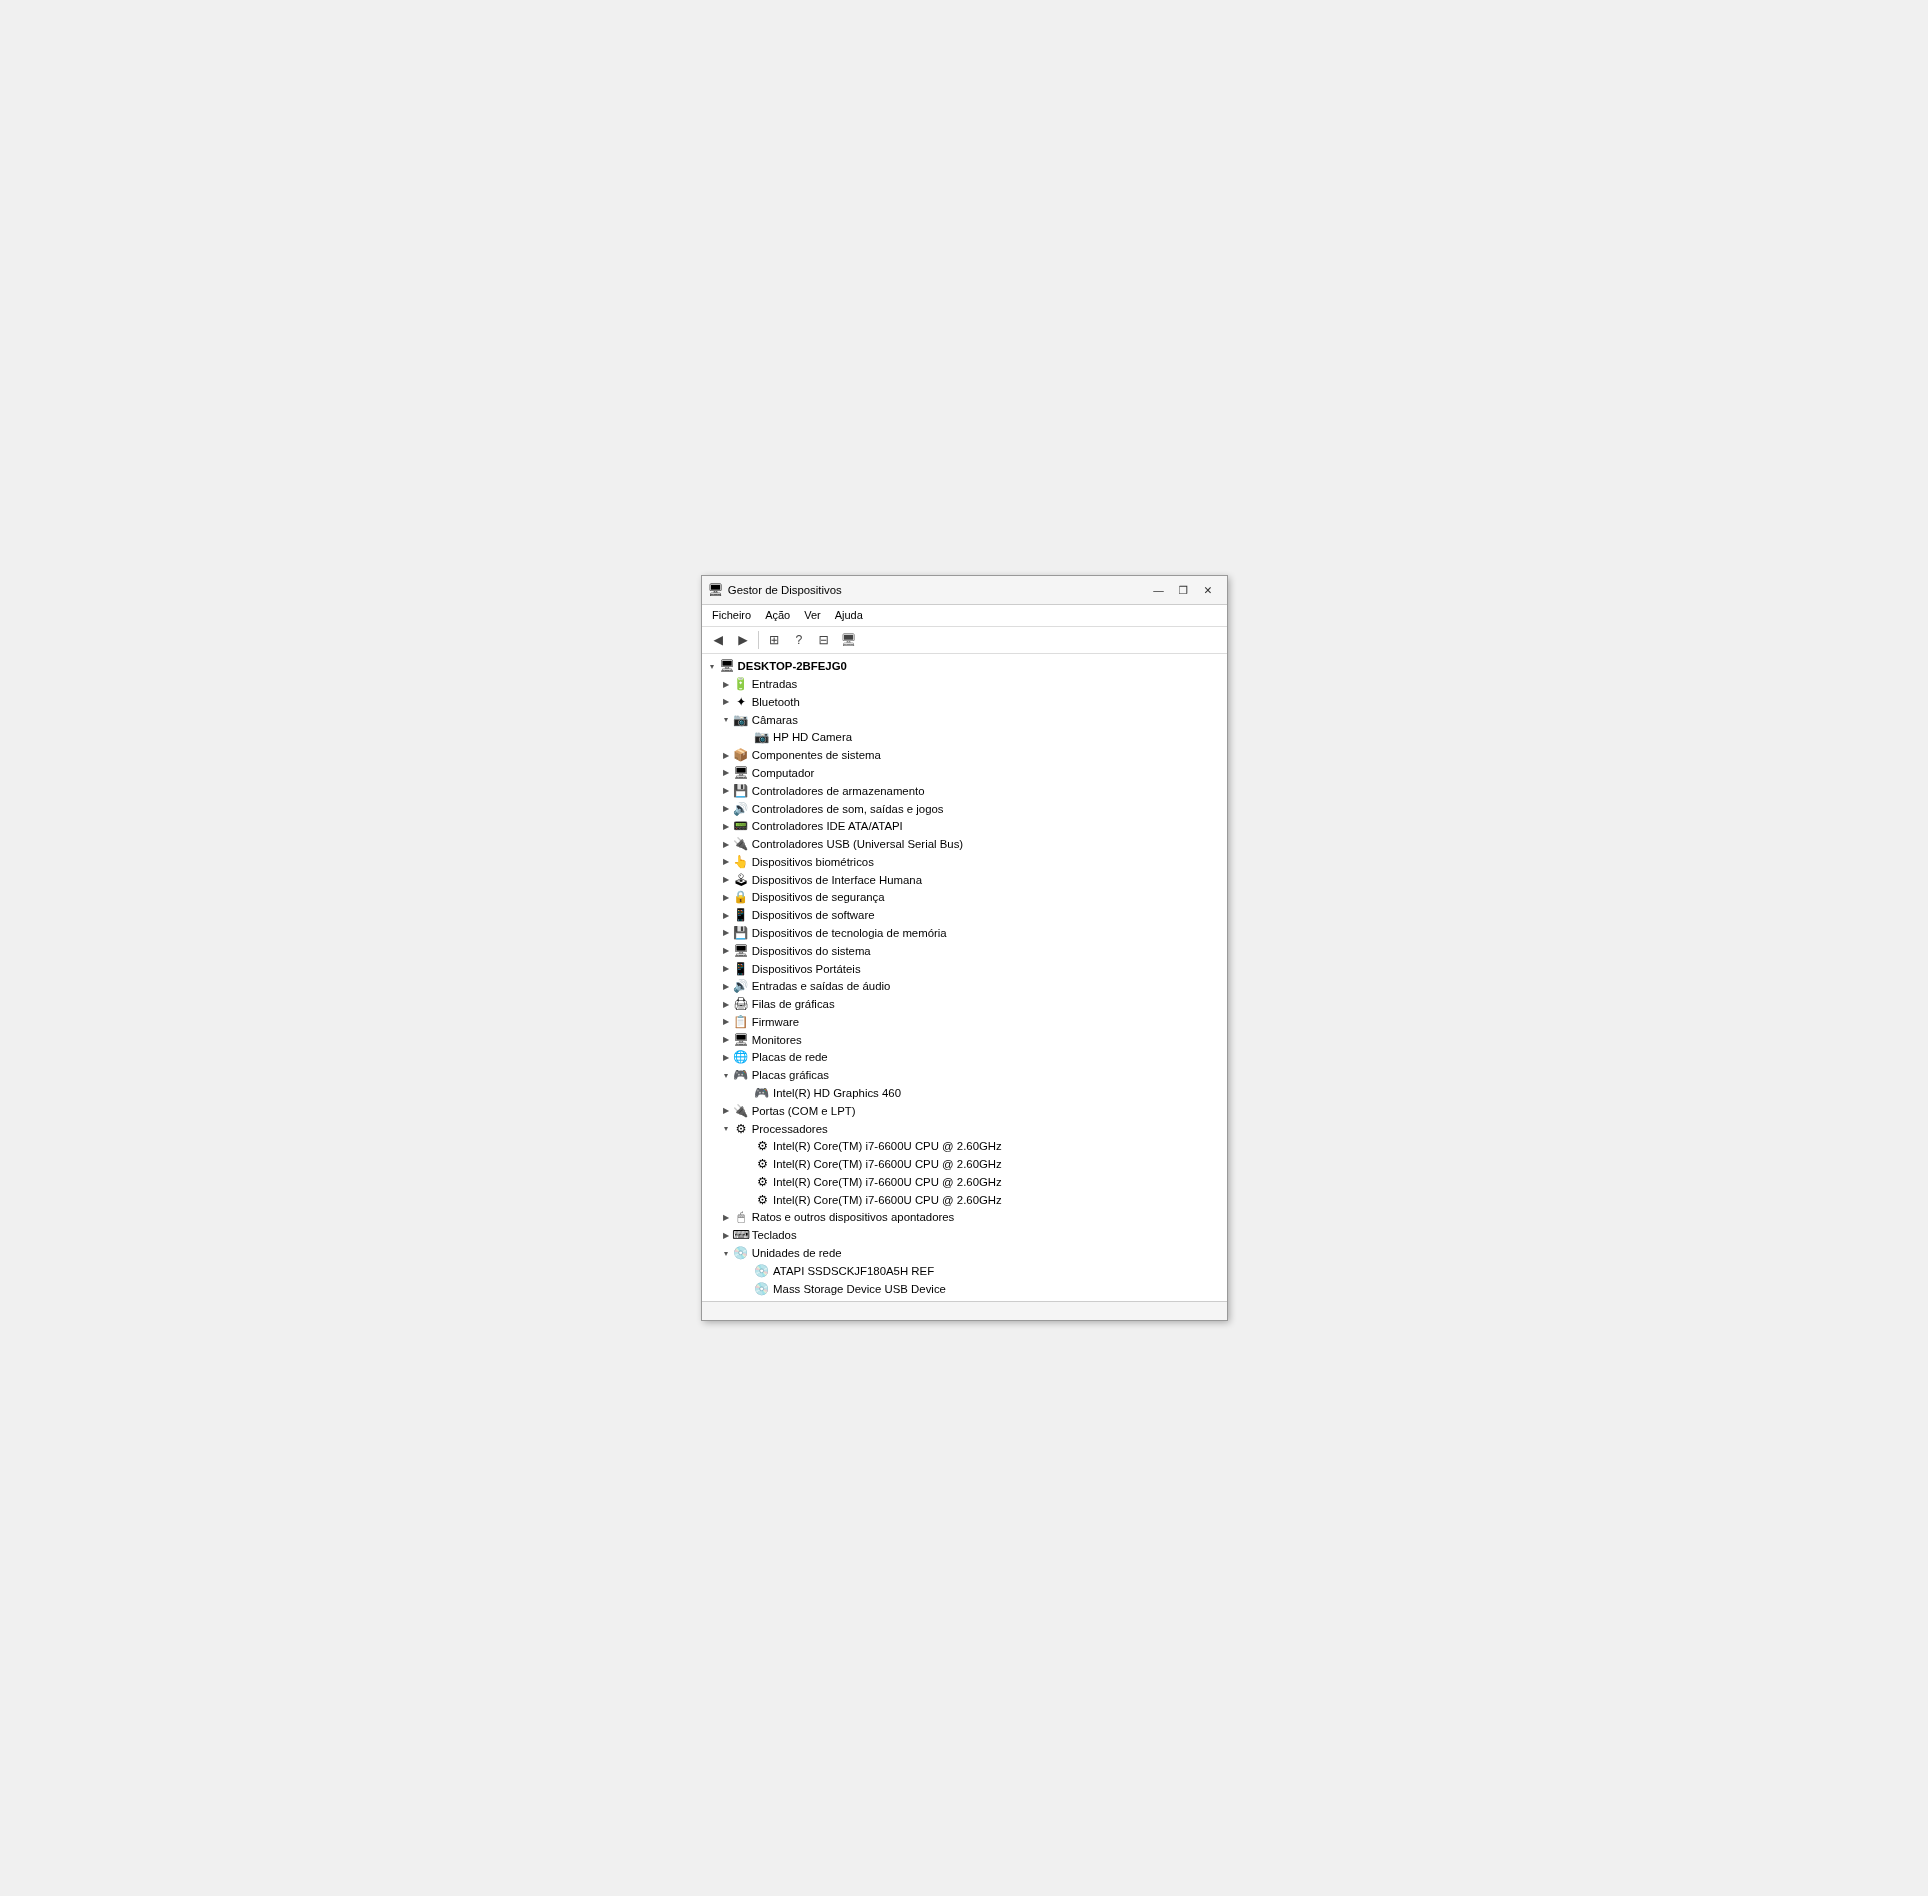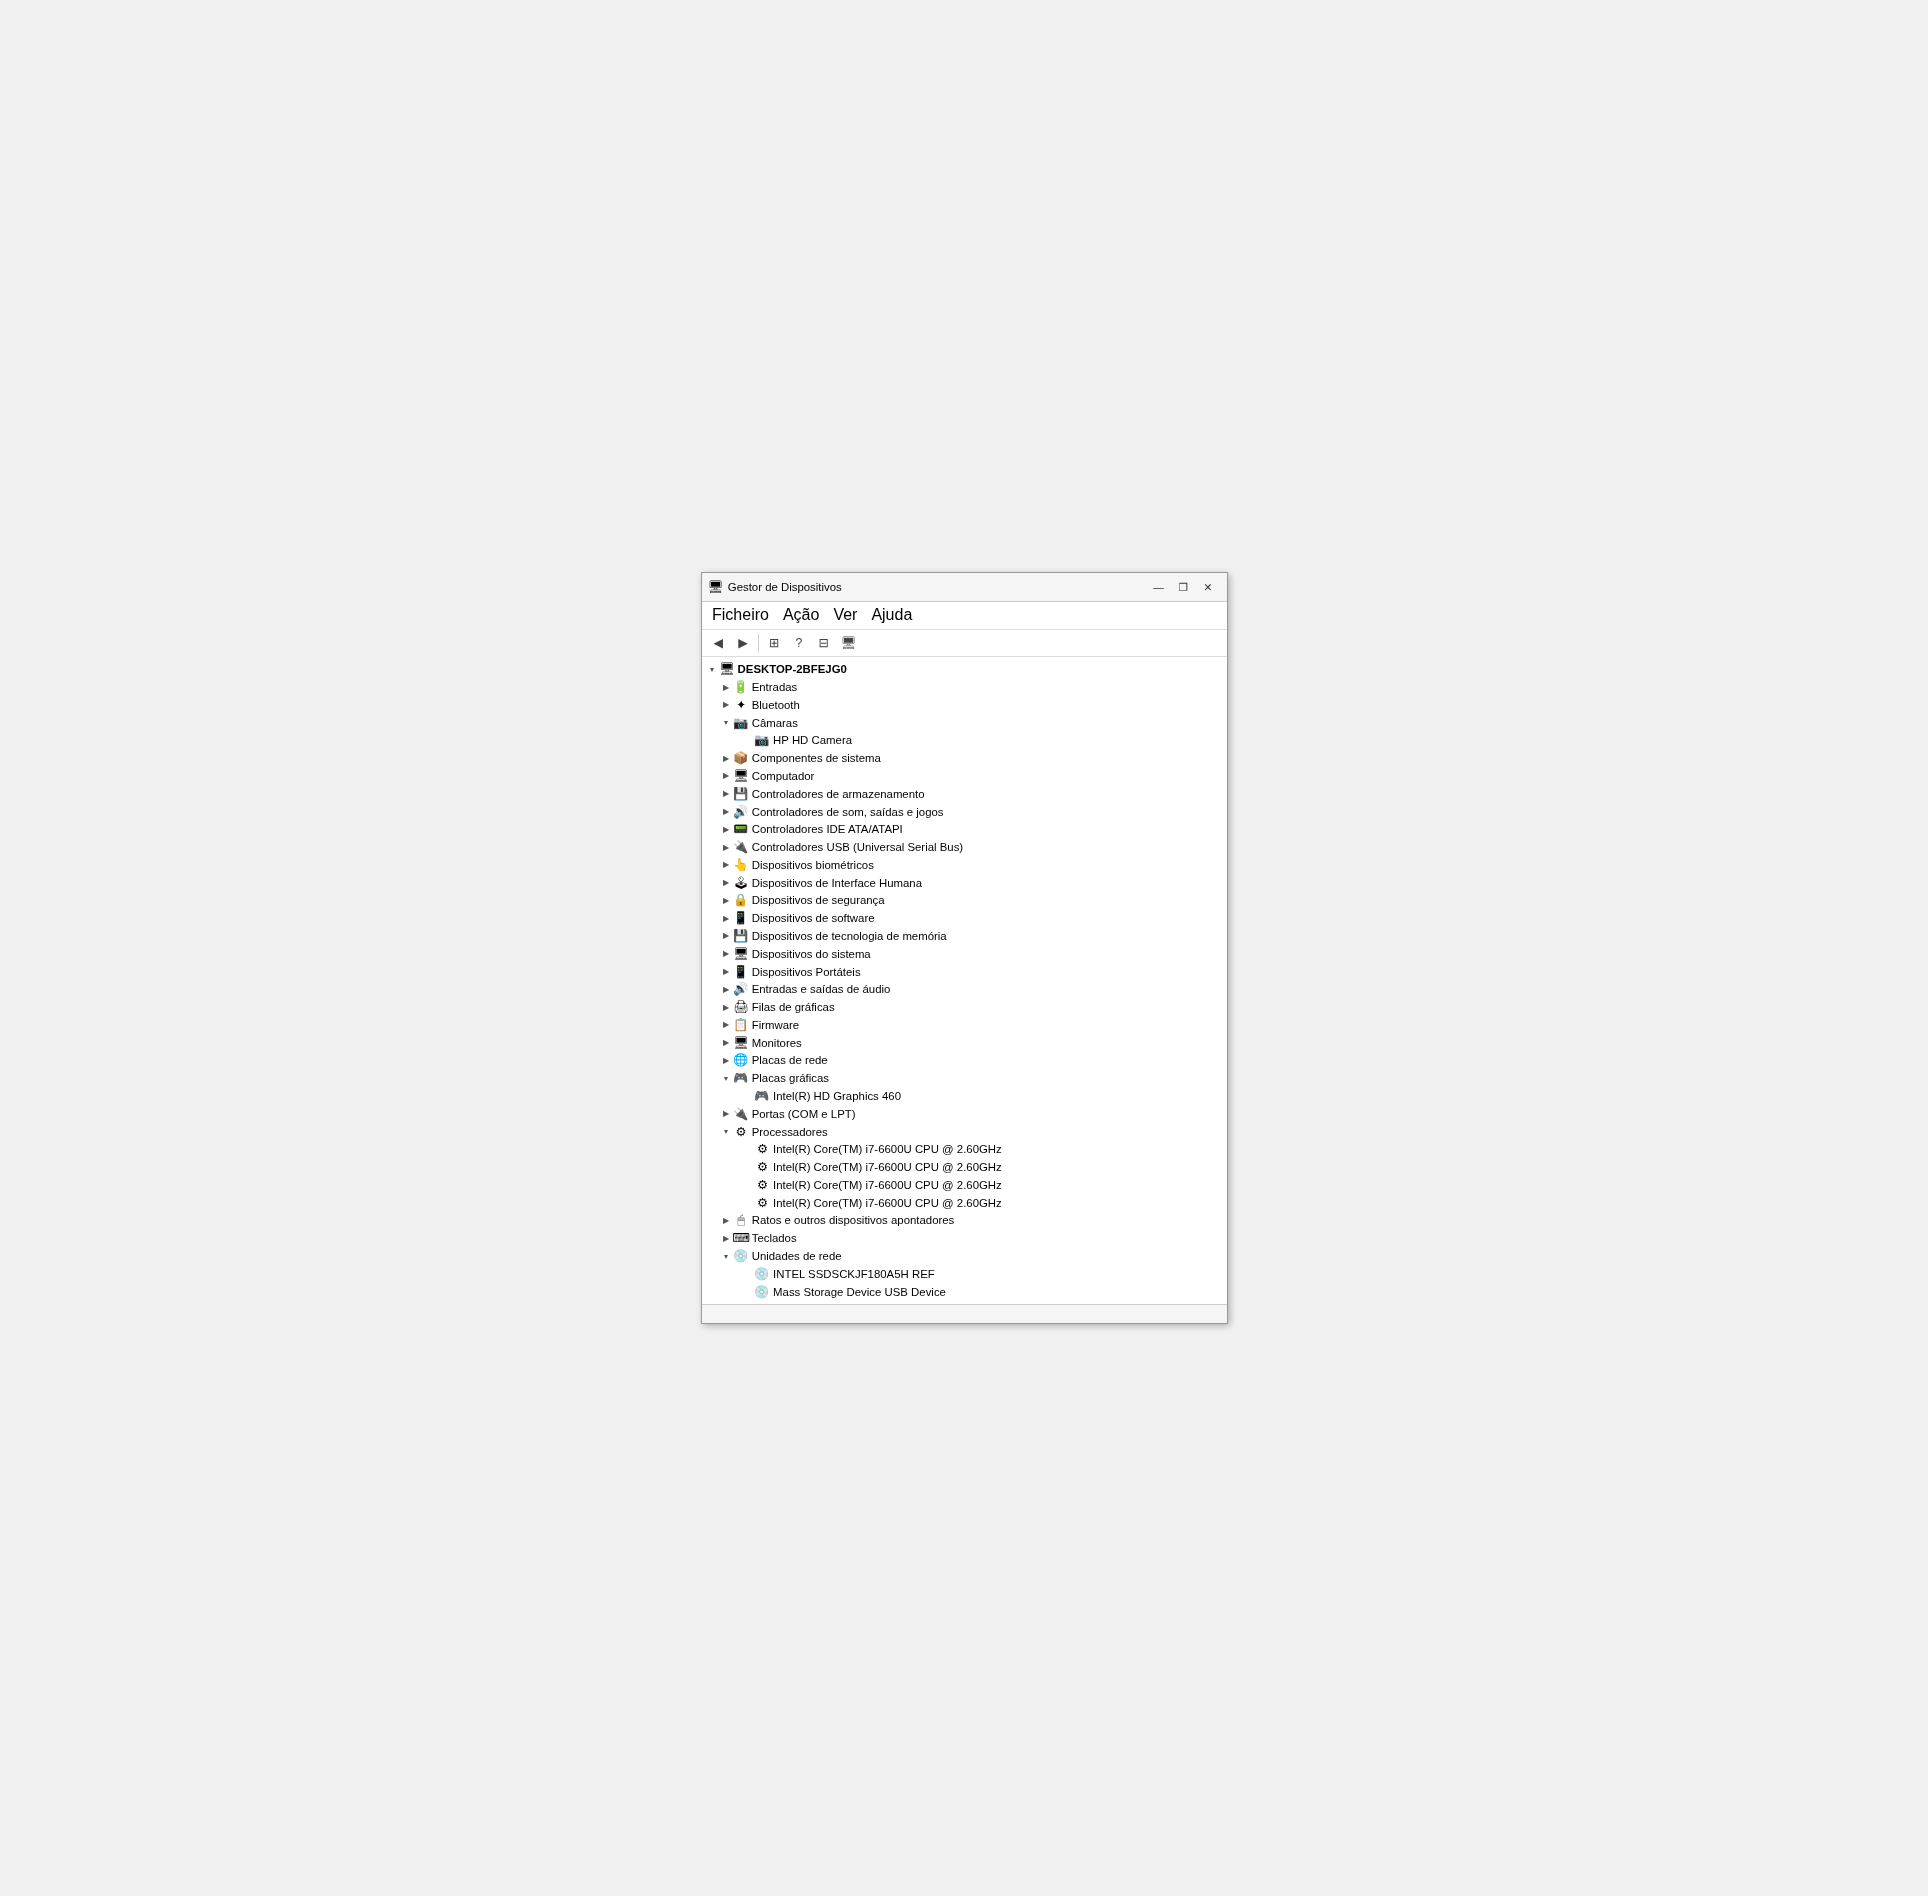--- a/index.html
+++ b/index.html
@@ -54,21 +54,21 @@
     }
     .menu-bar {
       display: flex;
       border-bottom: 0.9px solid #ddd;
       padding: 1.8px 3.5px;
       background: #fff;
     }
     .menu-item {
       padding: 2.6px 7px;
       cursor: pointer;
-      font-size: 16px;
+      font-size: 11px;
     }
     .toolbar {
       display: flex;
       align-items: center;
       padding: 2.6px 5.3px;
       border-bottom: 0.9px solid #ddd;
       background: #fff;
       gap: 1.8px;
     }
     .tb-btn {
@@ -317,21 +317,21 @@
         <span class="tree-label">Teclados</span>
       </div>
       <div class="tree-item" style="padding-left: 17.6px;">
         <span class="expander" style="font-size: 8px; color: rgb(85, 85, 85); min-width: 12.3px;">▾</span>
         <span class="tree-icon">💿</span>
         <span class="tree-label">Unidades de rede</span>
       </div>
       <div class="tree-item" style="padding-left: 39px;">
         <span class="expander" style="font-size: 8px; color: rgb(85, 85, 85); min-width: 12.3px;"></span>
         <span class="tree-icon">💿</span>
-        <span class="tree-label">INTEL SSDSCKJF180A5H REF</span>
+        <span class="tree-label">ATAPI SSDSCKJF180A5H REF</span>
       </div>
       <div class="tree-item" style="padding-left: 39px;">
         <span class="expander" style="font-size: 8px; color: rgb(85, 85, 85); min-width: 12.3px;"></span>
         <span class="tree-icon">💿</span>
         <span class="tree-label">Mass Storage Device USB Device</span>
       </div>
     </div>
 
   <div class="status-bar"></div>
 </div>

